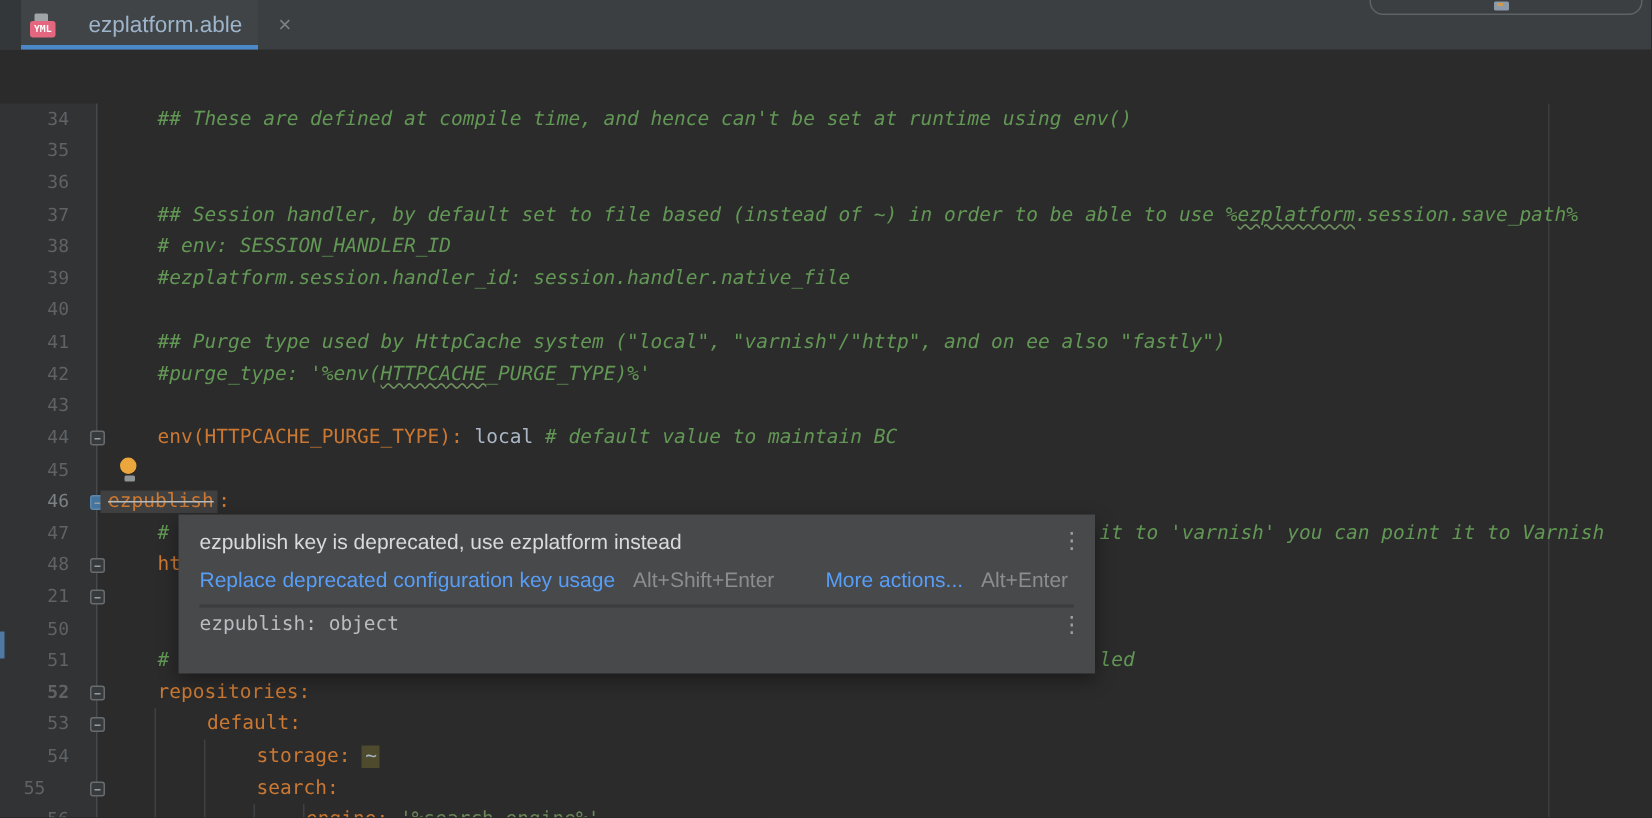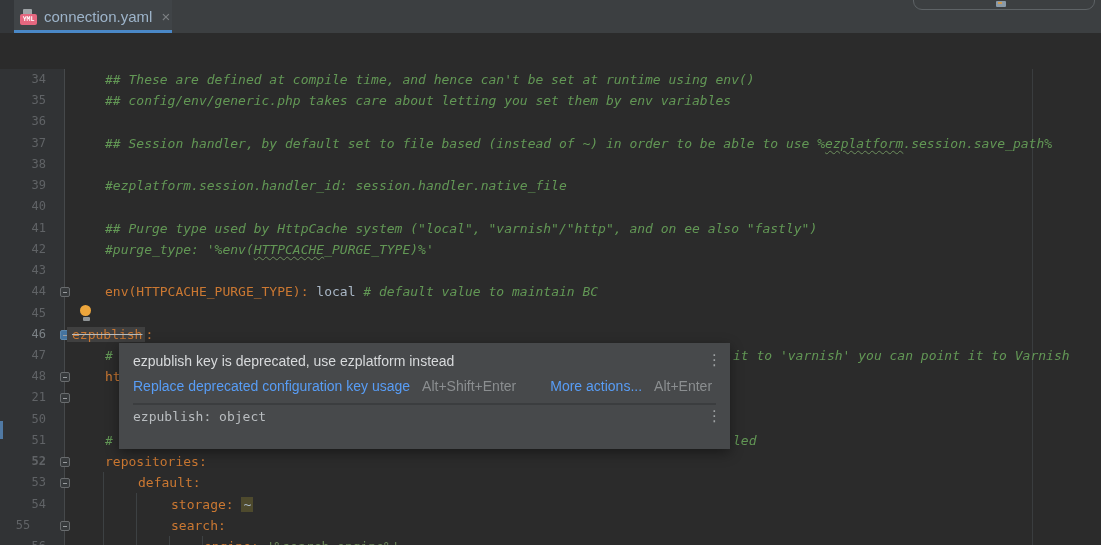--- a/index.html
+++ b/index.html
@@ -2,21 +2,21 @@
 <html><head>
 <meta charset="utf-8">
 <style>
   html,body{margin:0;padding:0;background:#2b2b2b;}
   #app{position:relative;width:1101px;height:545px;overflow:hidden;background:#2b2b2b;
        font-family:"DejaVu Sans Mono",monospace;}
   
   #tabbar{position:absolute;left:0;top:0;width:1101px;height:33px;background:#3c3f41;}
   #tabbar .left-strip{position:absolute;left:0;top:0;width:14px;height:33px;background:#34373a;}
   .tab{position:absolute;left:14px;top:0;height:33px;width:158px;background:#404447;
-       display:flex;align-items:center;gap:7px;padding:0 6px;box-sizing:border-box;}
+       display:flex;align-items:center;gap:22px;padding:0 6px;box-sizing:border-box;}
   .tab-underline{position:absolute;left:14px;top:30px;width:158px;height:3px;background:#4a88c7;}
   .tab-label{color:#9db4ca;font-family:"Liberation Sans",sans-serif;font-size:15px;}
   .tab-close{color:#7d8184;font-family:"Liberation Sans",sans-serif;font-size:15px;margin-left:2px;cursor:pointer;}
   .yml-icon{position:relative;width:17px;height:16px;flex:0 0 17px;}
   .yml-icon .page{position:absolute;left:3px;top:0;width:9px;height:9px;background:#9fa4a7;border-radius:1px;}
   .yml-icon .badge{position:absolute;left:0;top:5px;width:17px;height:11px;background:#e5677f;border-radius:2px;
                    color:#fff;font-size:6.5px;font-weight:bold;line-height:11px;text-align:center;
                    font-family:"DejaVu Sans Mono",monospace;}
   #topright-widget{position:absolute;left:913px;top:-13px;width:180px;height:21px;
                    border:1px solid #5e6366;border-radius:9px;background:#3c3f41;}
@@ -73,43 +73,43 @@
 
 <div id="app">
 
   <div id="tabbar">
     <div class="left-strip"></div>
     <div class="tab">
       <span class="yml-icon">
         <span class="page"></span>
         <span class="badge">YML</span>
       </span>
-      <span class="tab-label">connection.yaml</span>
+      <span class="tab-label">ezplatform.able</span>
       <span class="tab-close">×</span>
     </div>
     <div class="tab-underline"></div>
     <div id="topright-widget">
       <span class="mini-icon"></span>
     </div>
   </div>
 
   <div id="editor">
     <div id="gutter-bg"></div>
     <div id="gutter-line"></div>
     <div id="margin-guide"></div>
     <div id="vcs-bar"></div>
 
   <div class="ln" style="top: 0px;">34</div>
       <div class="code-row" style="left: 105px; top: 0px;"><span class="comment">## These are defined at compile time, and hence can't be set at runtime using env()</span></div>
       <div class="ln" style="top: 21.23px;">35</div>
-      <div class="code-row" style="left: 105px; top: 21.23px;"><span class="comment">## config/env/generic.php takes care about letting you set them by env variables</span></div>
       <div class="ln" style="top: 42.46px;">36</div>
       <div class="ln" style="top: 63.69px;">37</div>
       <div class="code-row" style="left: 105px; top: 63.69px;"><span class="comment">## Session handler, by default set to file based (instead of ~) in order to be able to use %</span><span class="comment typo">ezplatform</span><span class="comment">.session.save_path%</span></div>
       <div class="ln" style="top: 84.92px;">38</div>
+      <div class="code-row" style="left: 105px; top: 84.92px;"><span class="comment"># env: SESSION_HANDLER_ID</span></div>
       <div class="ln" style="top: 106.15px;">39</div>
       <div class="code-row" style="left: 105px; top: 106.15px;"><span class="comment">#ezplatform.session.handler_id: session.handler.native_file</span></div>
       <div class="ln" style="top: 127.38px;">40</div>
       <div class="ln" style="top: 148.61px;">41</div>
       <div class="code-row" style="left: 105px; top: 148.61px;"><span class="comment">## Purge type used by HttpCache system ("local", "varnish"/"http", and on ee also "fastly")</span></div>
       <div class="ln" style="top: 169.84px;">42</div>
       <div class="code-row" style="left: 105px; top: 169.84px;"><span class="comment">#purge_type: '%env(</span><span class="comment typo">HTTPCACHE</span><span class="comment">_PURGE_TYPE)%'</span></div>
       <div class="ln" style="top: 191.07px;">43</div>
       <div class="ln" style="top: 212.3px;">44</div>
       <div class="fold" style="top: 218.3px;"></div>

